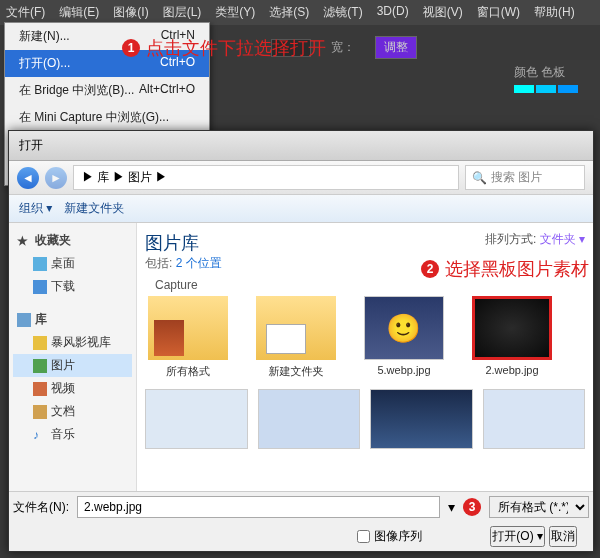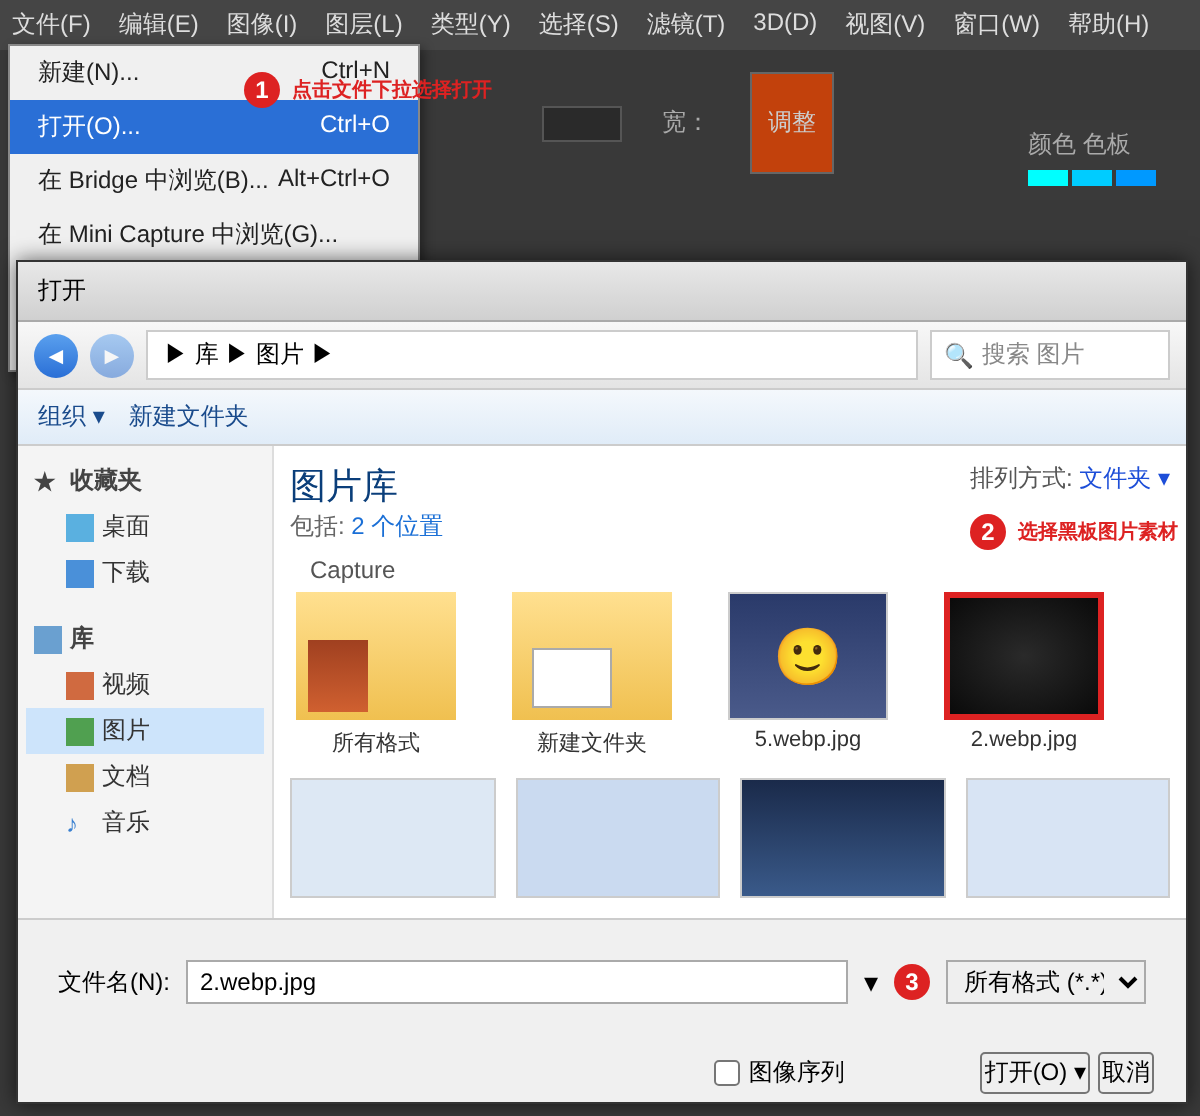--- a/index.html
+++ b/index.html
@@ -4,53 +4,53 @@
 <style>
 *{box-sizing:border-box;margin:0;padding:0;font-family:"Microsoft YaHei",Arial,sans-serif;font-size:12px}
 body{background:#393939;width:600px;height:558px;overflow:hidden;position:relative}
 .menubar{background:#454545;color:#ddd;padding:4px 6px;display:flex;gap:14px}
 .menubar span{cursor:default}
 .dropdown{position:absolute;left:4px;top:22px;width:206px;background:#f0f0f0;border:1px solid #888;box-shadow:2px 2px 5px rgba(0,0,0,.4);z-index:5}
 .mi{display:flex;justify-content:space-between;padding:5px 14px;color:#222;cursor:default}
 .mi.sel{background:#2a6fd6;color:#fff}
 .annot{position:absolute;z-index:6;display:flex;align-items:center;gap:6px}
 .badge{width:18px;height:18px;border-radius:50%;background:#d22;color:#fff;display:flex;align-items:center;justify-content:center;font-weight:bold}
-.redtxt{color:#d22;font-size:10px;font-weight:bold}
+.redtxt{color:#d22;font-size:18px;font-weight:normal}
 .toolbar2{position:absolute;top:30px;left:265px;right:0;color:#aaa;display:flex;gap:20px;align-items:center;padding:6px}
-.toolbar2 button{background:#c2410c;border:1px solid #666;color:#ccc;padding:16px 8px}
+.toolbar2 button{background:#6d28d9;border:1px solid #666;color:#ccc;padding:2px 8px}
 .rpanel{position:absolute;right:0;top:60px;width:90px;height:40px;background:#3a3a3a;color:#aaa;padding:4px;font-size:11px}
 .swatchrow{display:flex;gap:2px;margin-top:4px}
 .swatch{width:20px;height:8px}
 .dialog{position:absolute;left:8px;top:130px;width:586px;height:422px;background:#fff;border:1px solid #333;box-shadow:0 0 10px rgba(0,0,0,.6);z-index:7;display:flex;flex-direction:column}
 .titlebar{background:linear-gradient(#e8e8e8,#d0d0d0);padding:6px 10px;border-bottom:1px solid #aaa}
 .navbar{background:linear-gradient(#f8f8f8,#e4e4e4);padding:4px 8px;border-bottom:1px solid #ccc;display:flex;align-items:center;gap:6px}
 .navbtn{width:22px;height:22px;border-radius:50%;background:linear-gradient(#5aa0ee,#2a6fd6);display:flex;align-items:center;justify-content:center;color:#fff}
 .breadcrumb{background:#fff;border:1px solid #ccc;padding:3px 8px;flex:1}
 .searchbox{background:#fff;border:1px solid #ccc;padding:3px 6px;width:120px;display:flex;align-items:center;gap:4px;color:#888}
 .tbar{background:linear-gradient(#f4f8fc,#e0ecf8);padding:5px 10px;display:flex;gap:12px;color:#1a4b8c;border-bottom:1px solid #ccc}
 .body{display:flex;flex:1;min-height:0}
 .sidebar{width:128px;background:#f4f4f4;border-right:1px solid #ddd;padding:6px 4px;overflow:hidden}
 .side-h{color:#444;font-weight:bold;padding:3px 4px;display:flex;align-items:center;gap:4px}
 .side-i{padding:3px 4px 3px 20px;color:#333;display:flex;align-items:center;gap:4px}
 .side-i.sel{background:#cde4fb}
 .ico{width:14px;height:14px;display:inline-block}
 .content{flex:1;padding:8px;overflow:hidden;position:relative}
 .contenthdr{display:flex;justify-content:space-between;align-items:flex-start}
 .libtitle{color:#0a3e7a;font-size:18px}
 .libsub{color:#666;font-size:11px}
-.sortlink{color:#1d4ed8}
+.sortlink{color:#8b5cf6}
 .captlbl{color:#555;margin:6px 0 2px 10px}
 .filegrid{display:flex;gap:22px;flex-wrap:wrap;margin-top:4px}
 .fileitem{width:86px;text-align:center}
 .thumb{width:80px;height:64px;margin:0 auto 4px;border:1px solid #ccc;background:#eee;position:relative;overflow:hidden}
 .fname{font-size:11px;color:#333}
 .selbox{border:3px solid #d22}
 .row2{display:flex;gap:10px;margin-top:10px;height:62px;overflow:hidden}
 .row2 .thumb{width:120px;height:60px}
-.footer{background:#f0f0f0;border-top:1px solid #ccc;padding:20px;display:flex;align-items:center;gap:8px}
+.footer{background:#f0f0f0;border-top:1px solid #ccc;padding:4px;display:flex;align-items:center;gap:8px}
 .footer input[type=text]{flex:1;border:1px solid #aaa;padding:3px 6px}
 .footer select{border:1px solid #aaa;padding:2px 4px;width:100px}
 .chk{display:flex;align-items:center;gap:4px;justify-content:center;padding:4px;background:#f0f0f0}
 </style>
 </head>
 <body>
 
 <div class="menubar">
   <span>文件(F)</span>
   <span>编辑(E)</span>
@@ -140,26 +140,30 @@
       <div class="side-i">
           <span class="ico" style="background:#4a90d9"></span>
           <span>下载</span>
         </div>
       <div style="height:10px"></div>
       <div class="side-h">
           <span class="ico" style="background:#6aa0d0"></span>
           <span>库</span>
         </div>
       <div class="side-i">
-          <span class="ico" style="background:#d06a40"></span>
-          <span>视频</span>
+          <span class="ico" style="background:#e8c040"></span>
+          <span>暴风影视库</span>
         </div>
       <div class="side-i sel">
           <span class="ico" style="background:#50a050"></span>
           <span>图片</span>
+        </div>
+      <div class="side-i">
+          <span class="ico" style="background:#d06a40"></span>
+          <span>视频</span>
         </div>
       <div class="side-i">
           <span class="ico" style="background:#d0a050"></span>
           <span>文档</span>
         </div>
       <div class="side-i">
           <span class="ico" style="color:#3a80d0">♪</span>
           <span>音乐</span>
         </div>
     </div>

